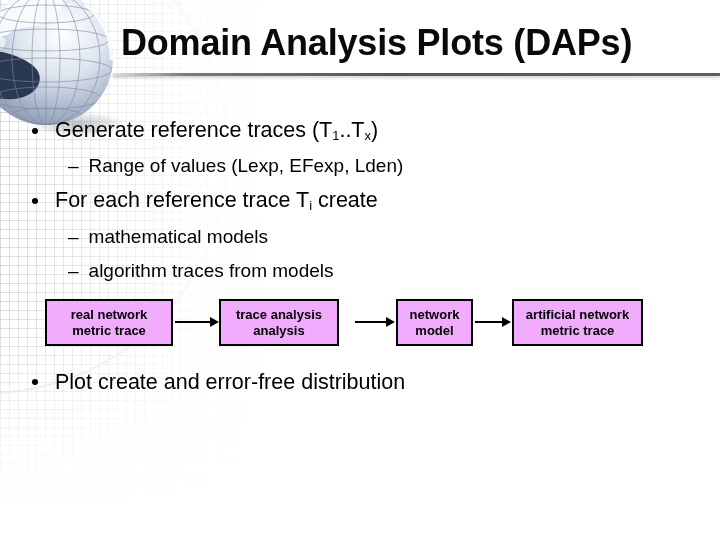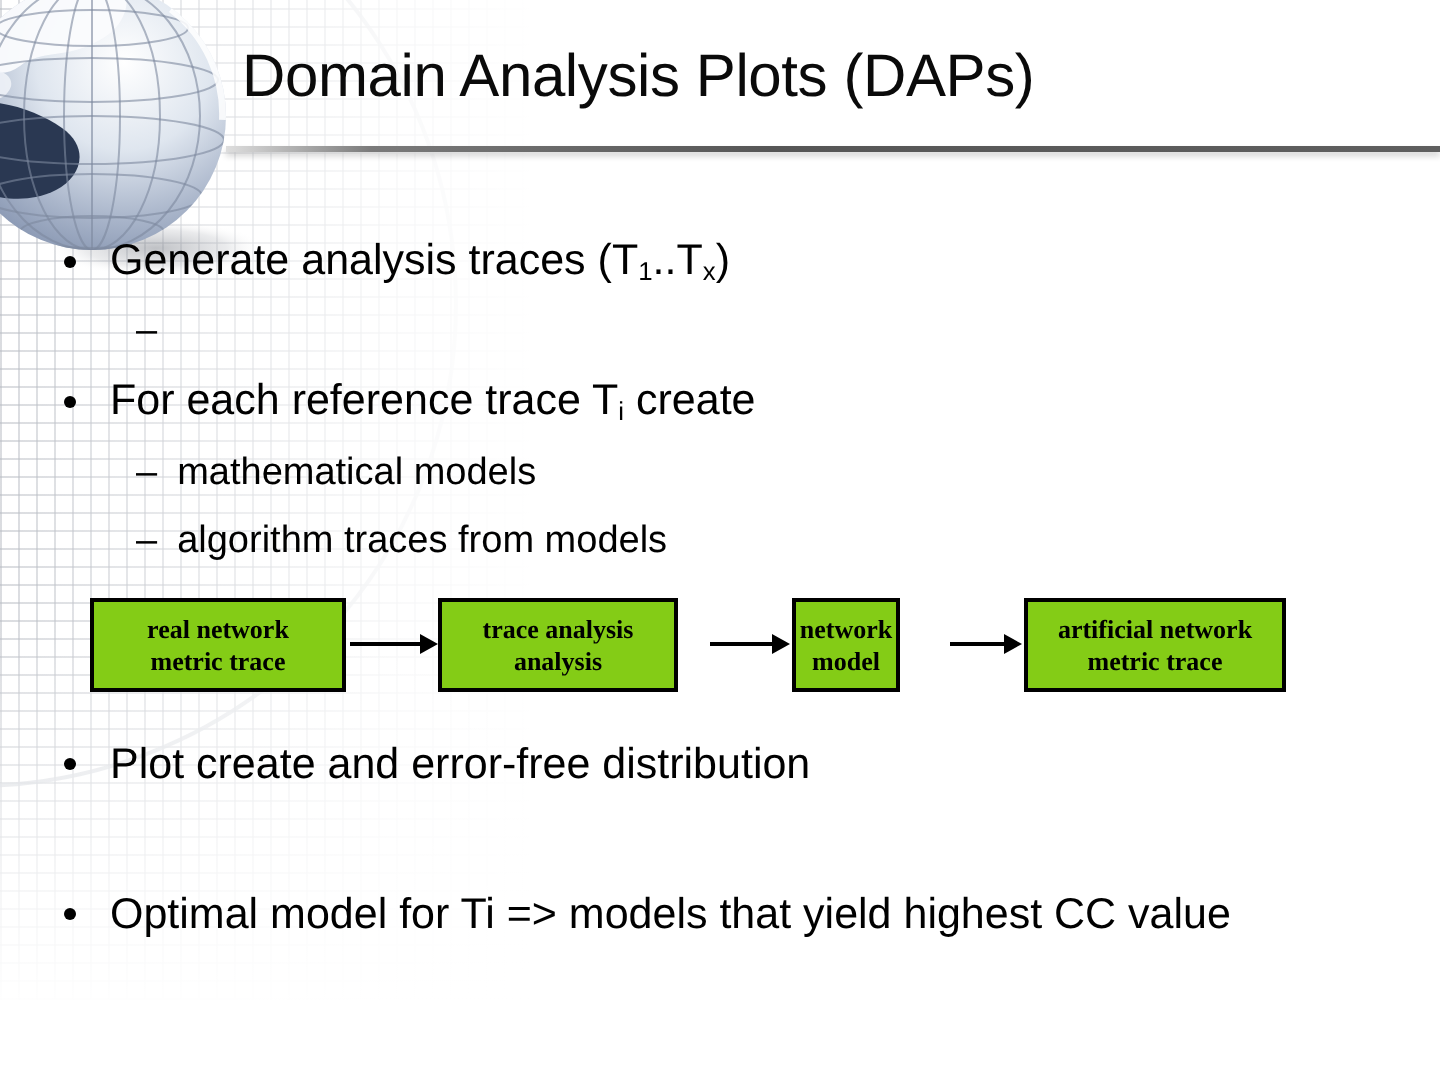--- a/index.html
+++ b/index.html
@@ -15,36 +15,36 @@
   .bg-swirl{position:absolute;left:-255px;top:-90px;width:480px;height:480px;
     border:2px solid rgba(203,207,214,0.75);border-radius:50%;}
   .bg-fade{position:absolute;left:0;top:0;width:310px;height:540px;
     background:
       linear-gradient(to bottom, rgba(255,255,255,0) 58%, rgba(255,255,255,0.75) 82%, #fff 94%),
       linear-gradient(to right, rgba(255,255,255,0.05) 0, rgba(255,255,255,0.45) 95px, rgba(255,255,255,0.85) 195px, #fff 268px);}
 
   .globe{position:absolute;left:0;top:0;}
 
   .title{position:absolute;left:121px;top:22px;margin:0;
-    font-size:30px;font-weight:normal;color:#0a0a0a;letter-spacing:-0.2px;white-space:nowrap;}
+    font-size:36px;font-weight:bold;color:#0a0a0a;letter-spacing:-0.2px;white-space:nowrap;}
   .title-rule{position:absolute;left:113px;top:73px;width:607px;height:3px;
     background:linear-gradient(to right,#dedede,#7a7a7a 12%,#565656 45%,#5f5f5f 100%);
     box-shadow:0 2px 3px rgba(0,0,0,0.18);}
 
   .bullet{position:absolute;display:flex;align-items:center;height:26px;color:#000;white-space:nowrap;}
   .bullet.main{left:32px;font-size:21.5px;}
   .bullet.subb{left:68px;font-size:19px;}
   .dot{width:6px;height:6px;border-radius:50%;background:#000;margin-right:17px;flex:0 0 auto;}
   .dash{margin-right:10px;}
   .sub{font-size:0.6em;vertical-align:-0.24em;}
 
   .diagram{position:absolute;left:0;top:0;width:720px;height:540px;pointer-events:none;}
-  .fbox{position:absolute;top:299px;height:47px;background:#84cc16;border:2px solid #000;
+  .fbox{position:absolute;top:299px;height:47px;background:#f0abfc;border:2px solid #000;
     box-sizing:border-box;display:flex;flex-direction:column;align-items:center;justify-content:center;
-    font-family:Liberation Serif, serif;font-weight:bold;font-size:13px;line-height:16px;
+    font-family:Liberation Sans, sans-serif;font-weight:bold;font-size:13px;line-height:16px;
     color:#000;text-align:center;white-space:nowrap;}
   .arrow{position:absolute;top:317px;height:10px;display:flex;align-items:center;}
   .arrow .shaft{flex:1;height:2px;background:#000;}
   .arrow .head{width:0;height:0;border-left:9px solid #000;border-top:5px solid transparent;border-bottom:5px solid transparent;}
 </style>
 </head>
 <body>
 
 <div class="slide">
 
@@ -89,25 +89,26 @@
       </g>
       <path d="M 86,4 A 67,67 0 0 1 112,60" stroke="rgba(255,255,255,0.85)" stroke-width="5" fill="none"></path>
     </g>
   </svg>
 
   <h1 class="title">Domain Analysis Plots (DAPs)</h1>
   <div class="title-rule"></div>
 
   <div class="bullet main" style="top:118px">
     <span class="dot"></span>
-    <span class="txt"><span>Generate analysis traces (T</span><span class="sub">1</span><span>..T</span><span class="sub">x</span><span>)</span></span>
+    <span class="txt"><span>Generate reference traces (T</span><span class="sub">1</span><span>..T</span><span class="sub">x</span><span>)</span></span>
   </div>
 
   <div class="bullet subb" style="top:153px">
     <span class="dash">–</span>
+    <span class="txt">Range of values (Lexp, EFexp, Lden)</span>
   </div>
 
   <div class="bullet main" style="top:188px">
     <span class="dot"></span>
     <span class="txt"><span>For each reference trace T</span><span class="sub">i</span><span> create</span></span>
   </div>
 
   <div class="bullet subb" style="top:224px">
     <span class="dash">–</span>
     <span class="txt">mathematical models</span>
@@ -128,38 +129,34 @@
       <span class="head"></span>
     </div>
     <div class="fbox" style="left:219px;width:120px">
       <div>trace analysis</div>
       <div>analysis</div>
     </div>
     <div class="arrow" style="left:355px;width:40px">
       <span class="shaft"></span>
       <span class="head"></span>
     </div>
-    <div class="fbox" style="left:396px;width:54px">
+    <div class="fbox" style="left:396px;width:77px">
       <div>network</div>
       <div>model</div>
     </div>
     <div class="arrow" style="left:475px;width:36px">
       <span class="shaft"></span>
       <span class="head"></span>
     </div>
     <div class="fbox" style="left:512px;width:131px">
       <div>artificial network</div>
       <div>metric trace</div>
     </div>
   </div>
 
   <div class="bullet main" style="top:369px">
     <span class="dot"></span>
     <span class="txt">Plot create and error-free distribution</span>
   </div>
 
 
-  <div class="bullet main" style="top:444px">
-    <span class="dot"></span>
-    <span class="txt">Optimal model for Ti =&gt; models that yield highest CC value</span>
-  </div>
 
 </div>
 
 </body></html>

